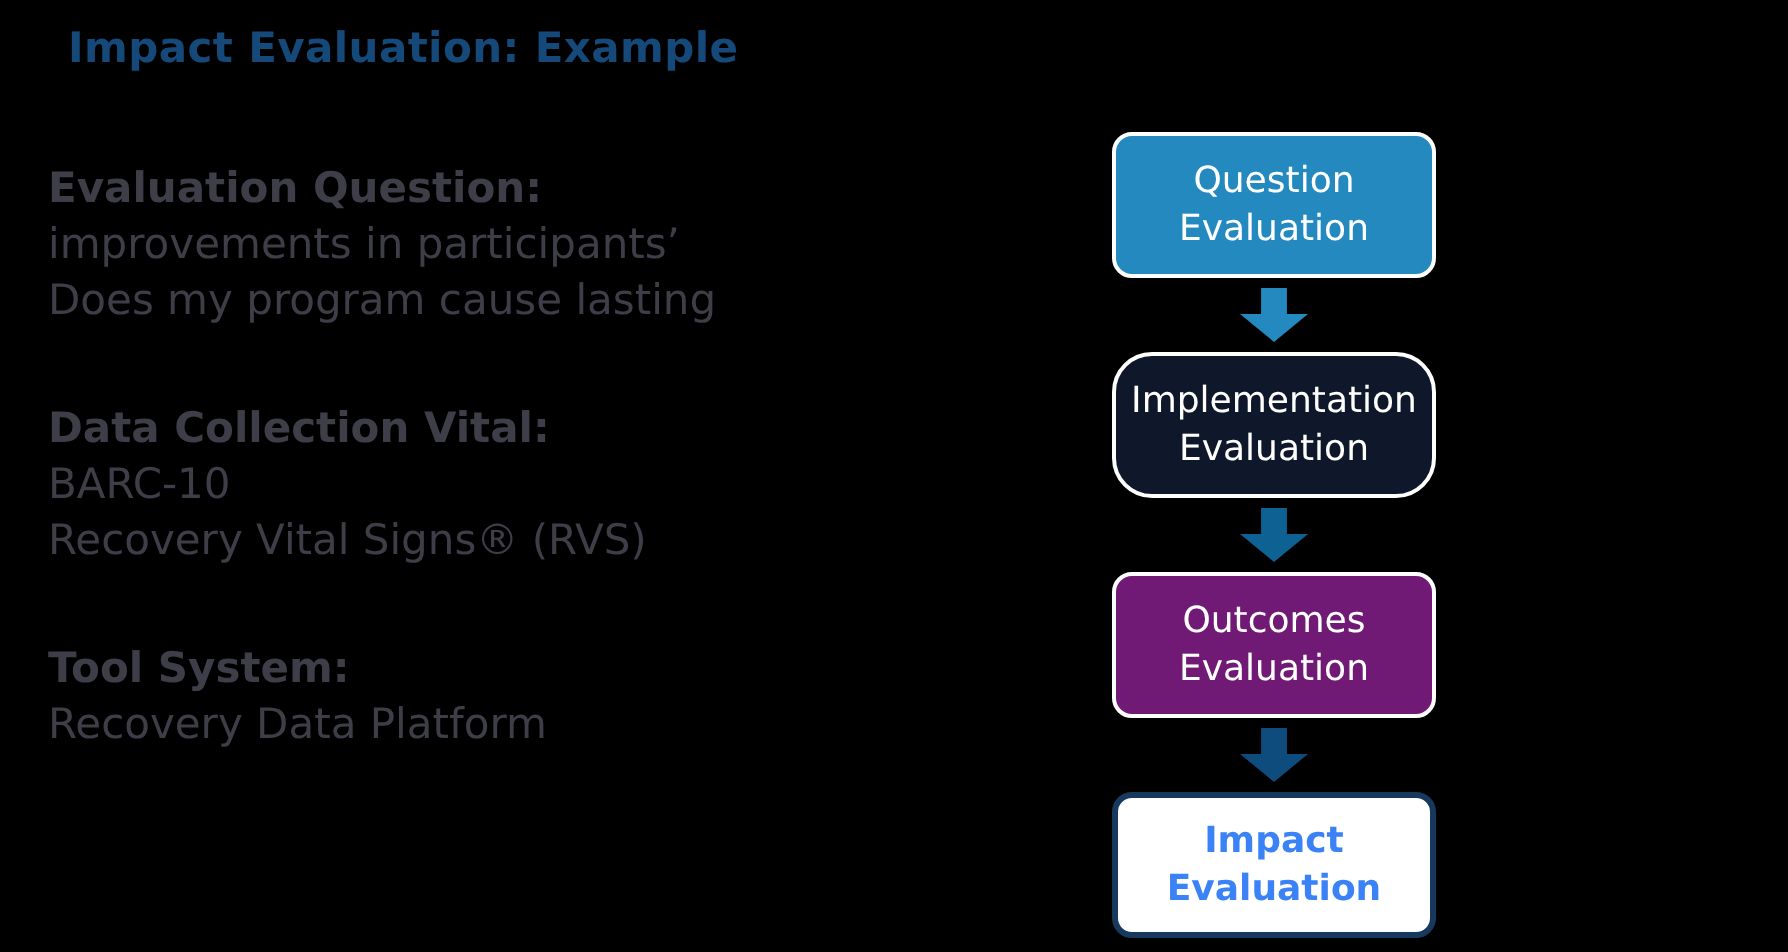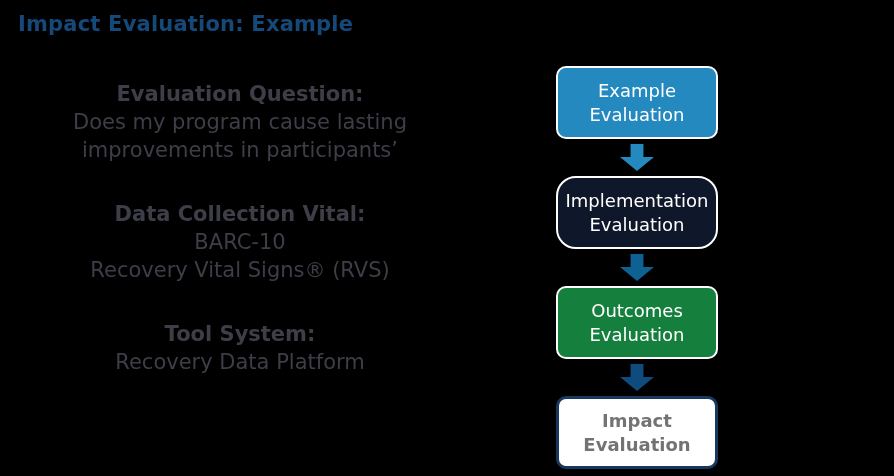--- a/index.html
+++ b/index.html
@@ -2,26 +2,26 @@
 <html><head>
 <meta charset="utf-8">
 <style>
   html,body { margin:0; padding:0; background:#000; }
   .slide {
     position:relative; width:894px; height:476px;
     background:#000000; overflow:hidden;
     font-family:"DejaVu Sans", "Liberation Sans", sans-serif;
   }
   .page-title {
-    position:absolute; left:18px; top:12px;
+    position:absolute; left:34px; top:12px;
     font-size:21px; font-weight:bold; letter-spacing:0.2px;
   }
   .info-panel {
     position:absolute; left:24px; top:80px; width:432px;
-    text-align:center; font-size:21px; line-height:28px;
+    text-align:left; font-size:21px; line-height:28px;
   }
   .info-section { margin:0 0 36px 0; }
   .info-heading { font-weight:bold; }
   .info-line { font-weight:normal; }
   .flowchart {
     position:absolute; left:556px; top:66px; width:162px;
     display:flex; flex-direction:column; align-items:center;
   }
   .step-box {
     width:162px; height:73px; box-sizing:border-box;
@@ -39,60 +39,60 @@
 <body>
 
 <div class="slide">
 
   <div class="page-title" style="color: rgb(20, 73, 122);">Impact Evaluation: Example</div>
 
   <div class="info-panel" style="color: rgb(62, 62, 72);">
 
     <div class="info-section">
       <div class="info-heading">Evaluation Question:</div>
+      <div class="info-line">improvements in participants’</div>
       <div class="info-line">Does my program cause lasting</div>
-      <div class="info-line">improvements in participants’</div>
     </div>
 
     <div class="info-section">
       <div class="info-heading">Data Collection Vital:</div>
       <div class="info-line">BARC-10</div>
       <div class="info-line">Recovery Vital Signs® (RVS)</div>
     </div>
 
     <div class="info-section">
       <div class="info-heading">Tool System:</div>
       <div class="info-line">Recovery Data Platform</div>
     </div>
 
   </div>
 
   <div class="flowchart">
 
     <div class="step-box" style="background-color: rgb(35, 137, 191); color: rgb(255, 255, 255); border-color: rgb(255, 255, 255);">
-      <span>Example</span>
+      <span>Question</span>
       <span>Evaluation</span>
     </div>
 
     <div class="down-arrow" style="background-color: rgb(35, 137, 191);"></div>
 
     <div class="step-box" style="background-color: #0f172a; color: rgb(255, 255, 255); border-color: rgb(255, 255, 255); border-radius: 20px;">
       <span>Implementation</span>
       <span>Evaluation</span>
     </div>
 
     <div class="down-arrow" style="background-color: rgb(14, 98, 147);"></div>
 
-    <div class="step-box" style="background-color: #15803d; color: rgb(255, 255, 255); border-color: rgb(255, 255, 255);">
+    <div class="step-box" style="background-color: #701a75; color: rgb(255, 255, 255); border-color: rgb(255, 255, 255);">
       <span>Outcomes</span>
       <span>Evaluation</span>
     </div>
 
     <div class="down-arrow" style="background-color: rgb(15, 76, 126);"></div>
 
-    <div class="step-box final" style="background-color: rgb(255, 255, 255); color: #737373; border-color: rgb(23, 57, 94);">
+    <div class="step-box final" style="background-color: rgb(255, 255, 255); color: #3b82f6; border-color: rgb(23, 57, 94);">
       <span>Impact</span>
       <span>Evaluation</span>
     </div>
 
   </div>
 
 </div>
 
 </body></html>

